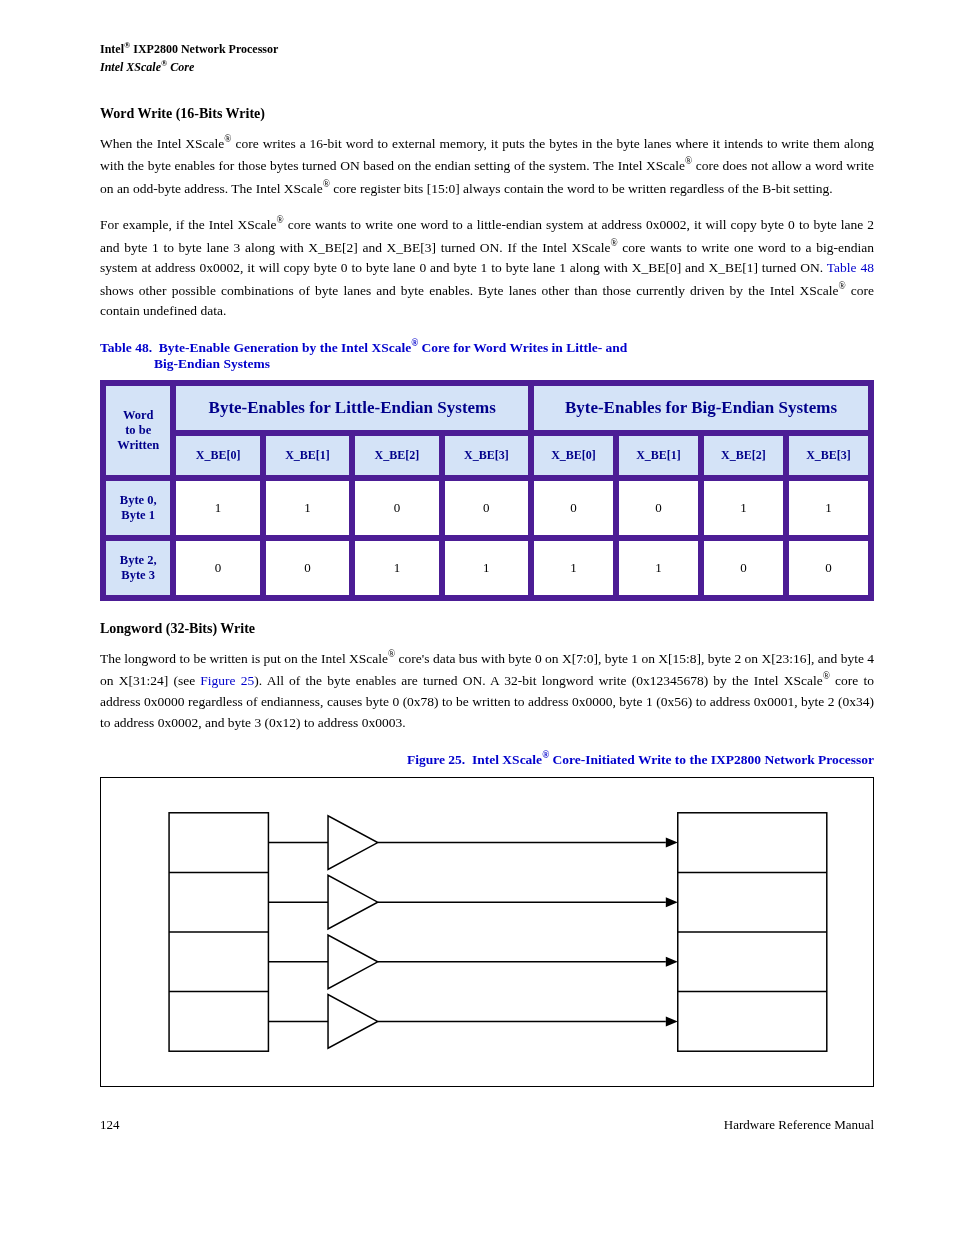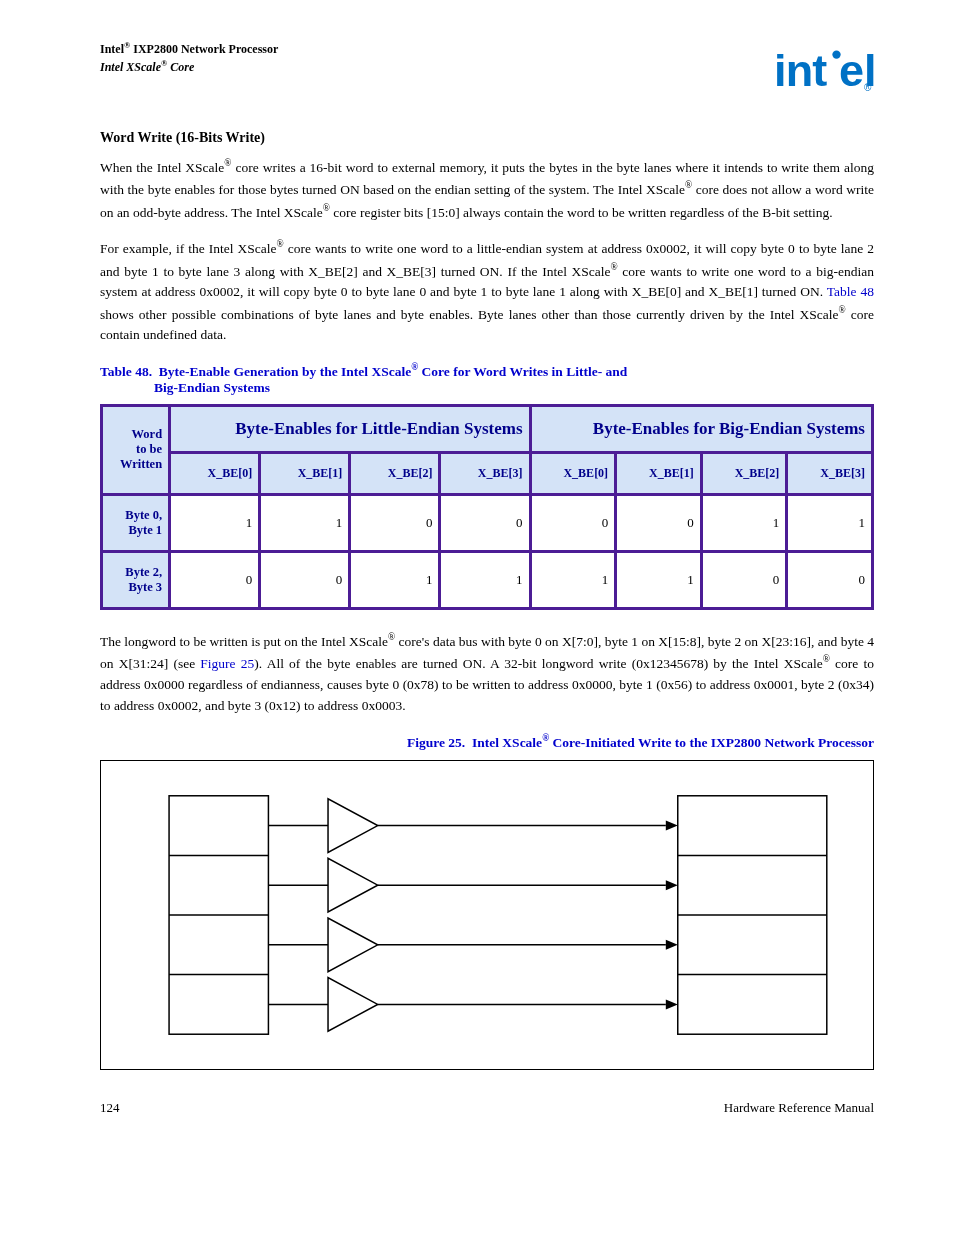--- a/index.html
+++ b/index.html
@@ -70,22 +70,22 @@
       margin-top: 16px;
     }
 
     .data-table {
       width: 100%;
       border-collapse: collapse;
       margin-bottom: 20px;
       font-size: 13px;
     }
     .data-table th, .data-table td {
-      border: 3px solid #4c1d95;
-      text-align: right;
+      border: 6px solid #4c1d95;
+      text-align: center;
       padding: 12px 6px;
       vertical-align: middle;
     }
     .data-table .col-header {
       background-color: #d4e3f7;
       color: #00008b;
       font-weight: bold;
       font-size: 12px;
     }
     .data-table .row-header {
@@ -146,32 +146,20 @@
   <div class="header">
     <div class="header-text">
       <div class="line1">
         Intel<sup>®</sup> IXP2800 Network Processor
       </div>
       <div class="line2">
         Intel XScale<sup>®</sup> Core
       </div>
     </div>
 
-    <div class="intel-logo-container">
-      <svg class="intel-logo-svg" viewBox="0 0 120 65" xmlns="http://www.w3.org/2000/svg">
-
-        <text x="0" y="52" font-family="Arial, sans-serif" font-size="54" font-weight="bold" fill="#0071c5" letter-spacing="-1">int</text>
-
-        <text x="78" y="52" font-family="Arial, sans-serif" font-size="54" font-weight="bold" fill="#0071c5">el</text>
-
-        <circle cx="75" cy="14" r="5" fill="#0071c5"></circle>
-
-        <text x="108" y="58" font-family="Arial, sans-serif" font-size="12" fill="#0071c5">®</text>
-      </svg>
-    </div>
   </div>
 
   <div class="section-title">Word Write (16-Bits Write)</div>
 
   <p class="body-text">
     When the Intel XScale<sup>®</sup> core writes a 16-bit word to external memory, it puts the bytes in the byte
     lanes where it intends to write them along with the byte enables for those bytes turned ON based on
     the endian setting of the system. The Intel XScale<sup>®</sup> core does not allow a word write on an
     odd-byte address. The Intel XScale<sup>®</sup> core register bits [15:0] always contain the word to be written
     regardless of the B-bit setting.
@@ -228,20 +216,21 @@
         <td>1</td>
         <td>1</td>
         <td>1</td>
         <td>1</td>
         <td>0</td>
         <td>0</td>
       </tr>
     </tbody>
   </table>
 
+  <div class="longword-title">Longword (32-Bits) Write</div>
 
   <p class="body-text">
     The longword to be written is put on the Intel XScale<sup>®</sup> core's data bus with byte 0 on X[7:0],
     byte 1 on X[15:8], byte 2 on X[23:16], and byte 4 on X[31:24] (see <a class="link">Figure 25</a>). All of the byte
     enables are turned ON. A 32-bit longword write (0x12345678) by the Intel XScale<sup>®</sup> core to address
     0x0000 regardless of endianness, causes byte 0 (0x78) to be written to address 0x0000, byte 1
     (0x56) to address 0x0001, byte 2 (0x34) to address 0x0002, and byte 3 (0x12) to address 0x0003.
   </p>
 
   <div class="figure-caption">

